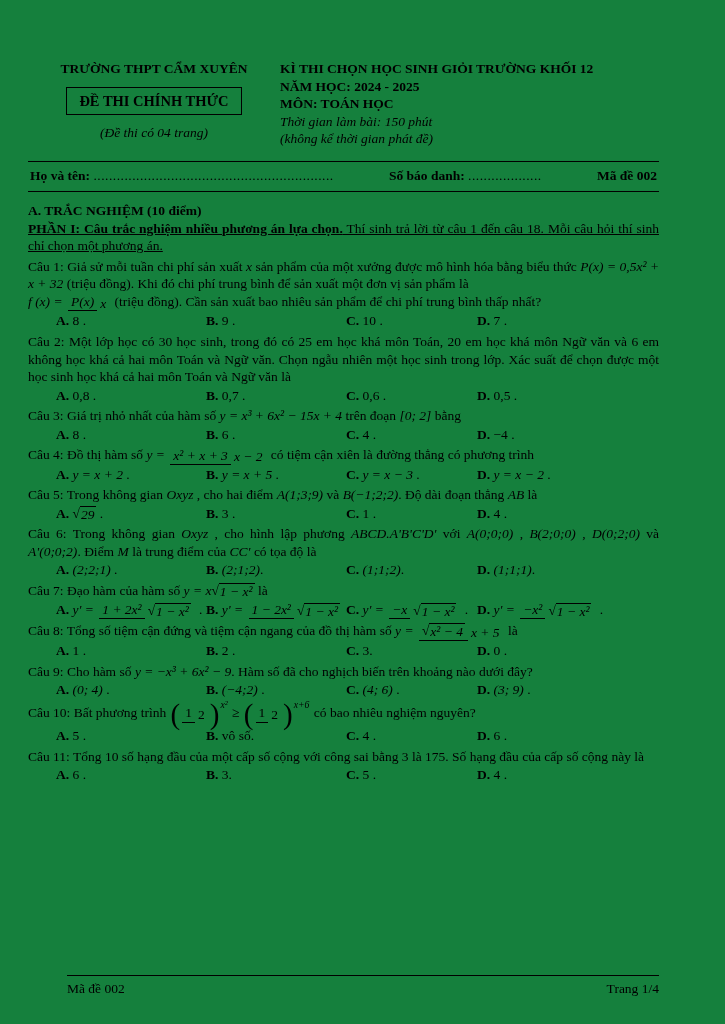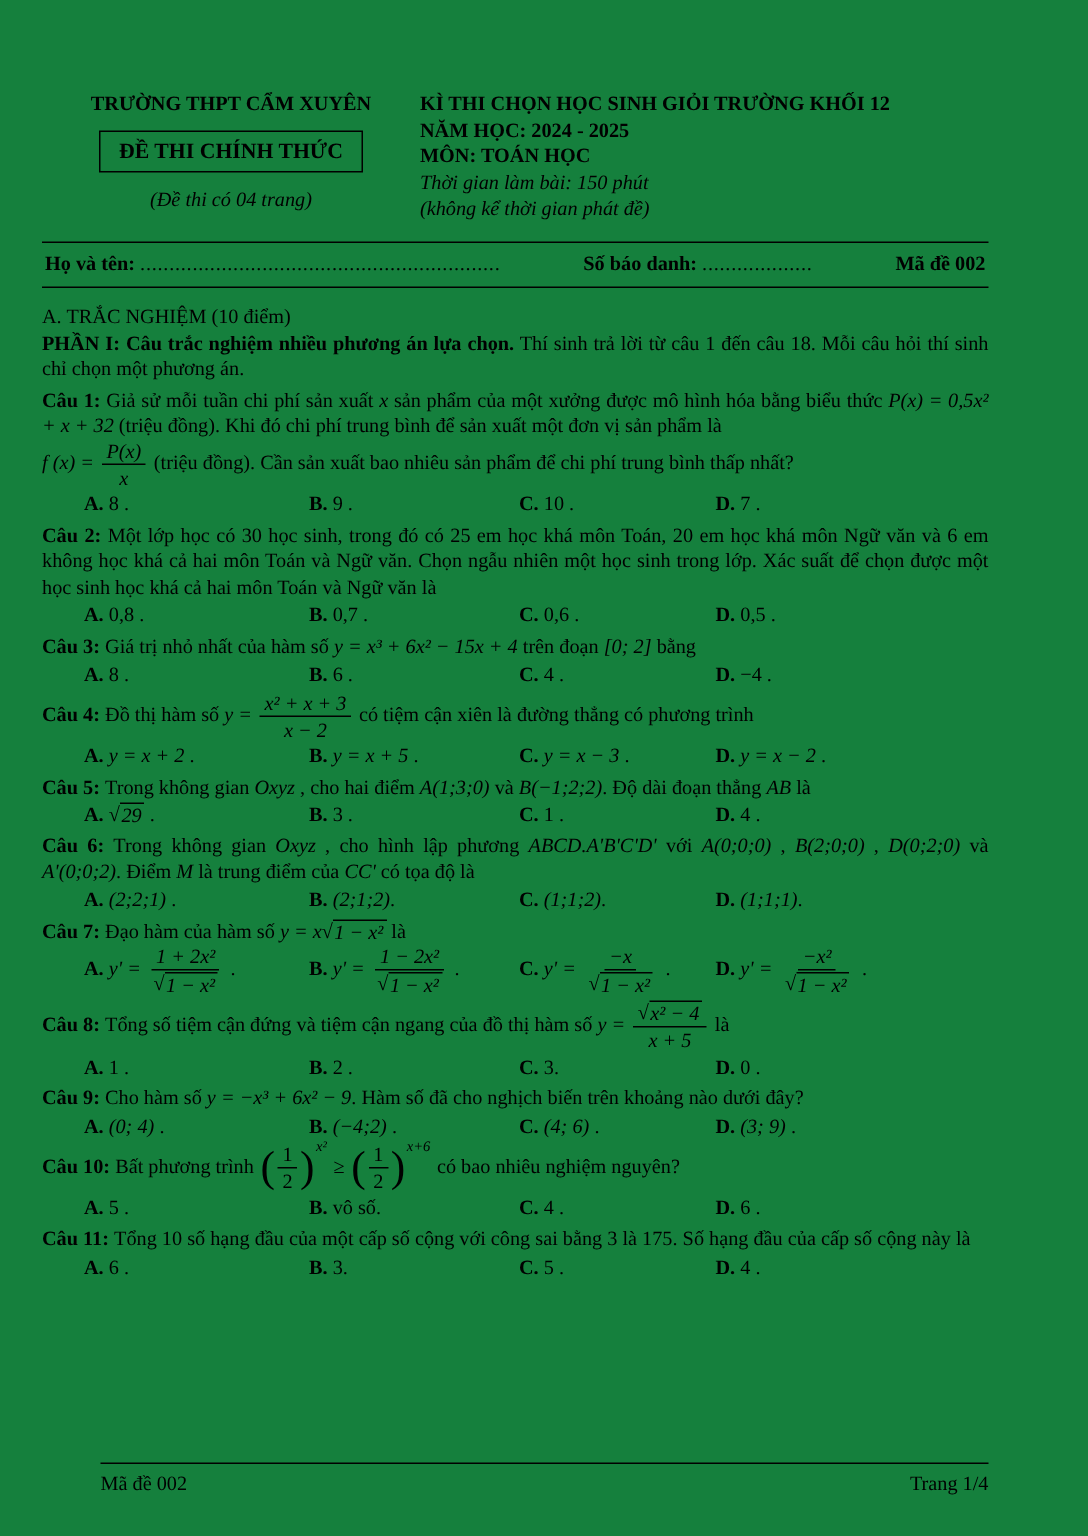--- a/index.html
+++ b/index.html
@@ -21,35 +21,35 @@
 
   
   .info-row { margin-top:13px; border-top:1px solid #000; border-bottom:1px solid #000;
               padding:5px 2px 7px 2px; display:flex; justify-content:space-between;
               align-items:baseline; font-size:13.5px;text-align:center; }
   .info-row b { font-weight:bold; }
   .dots { font-weight:normal; letter-spacing:0.5px; }
 
   
   .content { margin-top:10px; }
-  .section-title { font-weight:normal; }
-  .part1 { text-align:justify; }
+  .section-title { font-weight:bold; }
+  .part1 { text-align:justify;text-decoration:underline; }
   .part1 b { font-weight:bold; }
 
   .question { margin-top:3px; }
   .qbody { text-align:justify; }
-  .qlabel { font-weight:bold; }
+  .qlabel { font-weight:normal; }
   .opts { display:grid; grid-template-columns:150px 140px 131px 1fr;
           padding-left:28px; margin-top:1px; align-items:center; }
   .opt { white-space:nowrap; }
   .olabel { font-weight:bold; }
 
   
   .mi { font-style:italic; }
-  .frac { display:inline-flex; flex-direction:column; align-items:center;
+  .frac { display:inline-flex; flex-direction:row; align-items:center;
           vertical-align:middle; margin:0 2px; line-height:1.12; text-align:center; }
   .fnum { display:block; padding:0 3px 1px 3px; border-bottom:1px solid #000; white-space:nowrap; }
   .fden { display:block; padding:1px 3px 0 3px; white-space:nowrap; }
   .sqrt { display:inline-flex; align-items:flex-start; white-space:nowrap; font-style:italic; }
   .rad { font-style:normal; line-height:1.12; }
   .ovl { border-top:1px solid #000; padding:0 2px 0 1px; line-height:1.12; }
   .pfrac { display:inline-flex; align-items:center; vertical-align:middle; margin:0 1px; }
   .bigp { font-size:215%; font-weight:300; line-height:0.85; font-style:normal; }
   .psup { font-style:italic; font-size:72%; align-self:flex-start; margin:-3px 0 0 1px; }
 
@@ -136,21 +136,21 @@
               <span class="fden"><span class="mi">x − 2</span></span>
             </span> có tiệm cận xiên là đường thẳng có phương trình</div>
           <div class="opts">
             <div class="opt"><b class="olabel">A. </b><span class="mi">y = x + 2</span> .</div>
             <div class="opt"><b class="olabel">B. </b><span class="mi">y = x + 5</span> .</div>
             <div class="opt"><b class="olabel">C. </b><span class="mi">y = x − 3</span> .</div>
             <div class="opt"><b class="olabel">D. </b><span class="mi">y = x − 2</span> .</div>
           </div>
         </div>
         <div class="question">
-          <div class="qbody"><b class="qlabel">Câu 5: </b>Trong không gian <span class="mi">Oxyz</span> , cho hai điểm <span class="mi">A(1;3;0)</span> và <span class="mi">B(−1;2;2)</span>. Độ dài đoạn thẳng <span class="mi">AB</span> là</div>
+          <div class="qbody"><b class="qlabel">Câu 5: </b>Trong không gian <span class="mi">Oxyz</span> , cho hai điểm <span class="mi">A(1;3;9)</span> và <span class="mi">B(−1;2;2)</span>. Độ dài đoạn thẳng <span class="mi">AB</span> là</div>
           <div class="opts">
             <div class="opt"><b class="olabel">A. </b><span class="sqrt">
                 <span class="rad">√</span>
                 <span class="ovl">29</span>
               </span> .</div>
             <div class="opt"><b class="olabel">B. </b>3 .</div>
             <div class="opt"><b class="olabel">C. </b>1 .</div>
             <div class="opt"><b class="olabel">D. </b>4 .</div>
           </div>
         </div>

